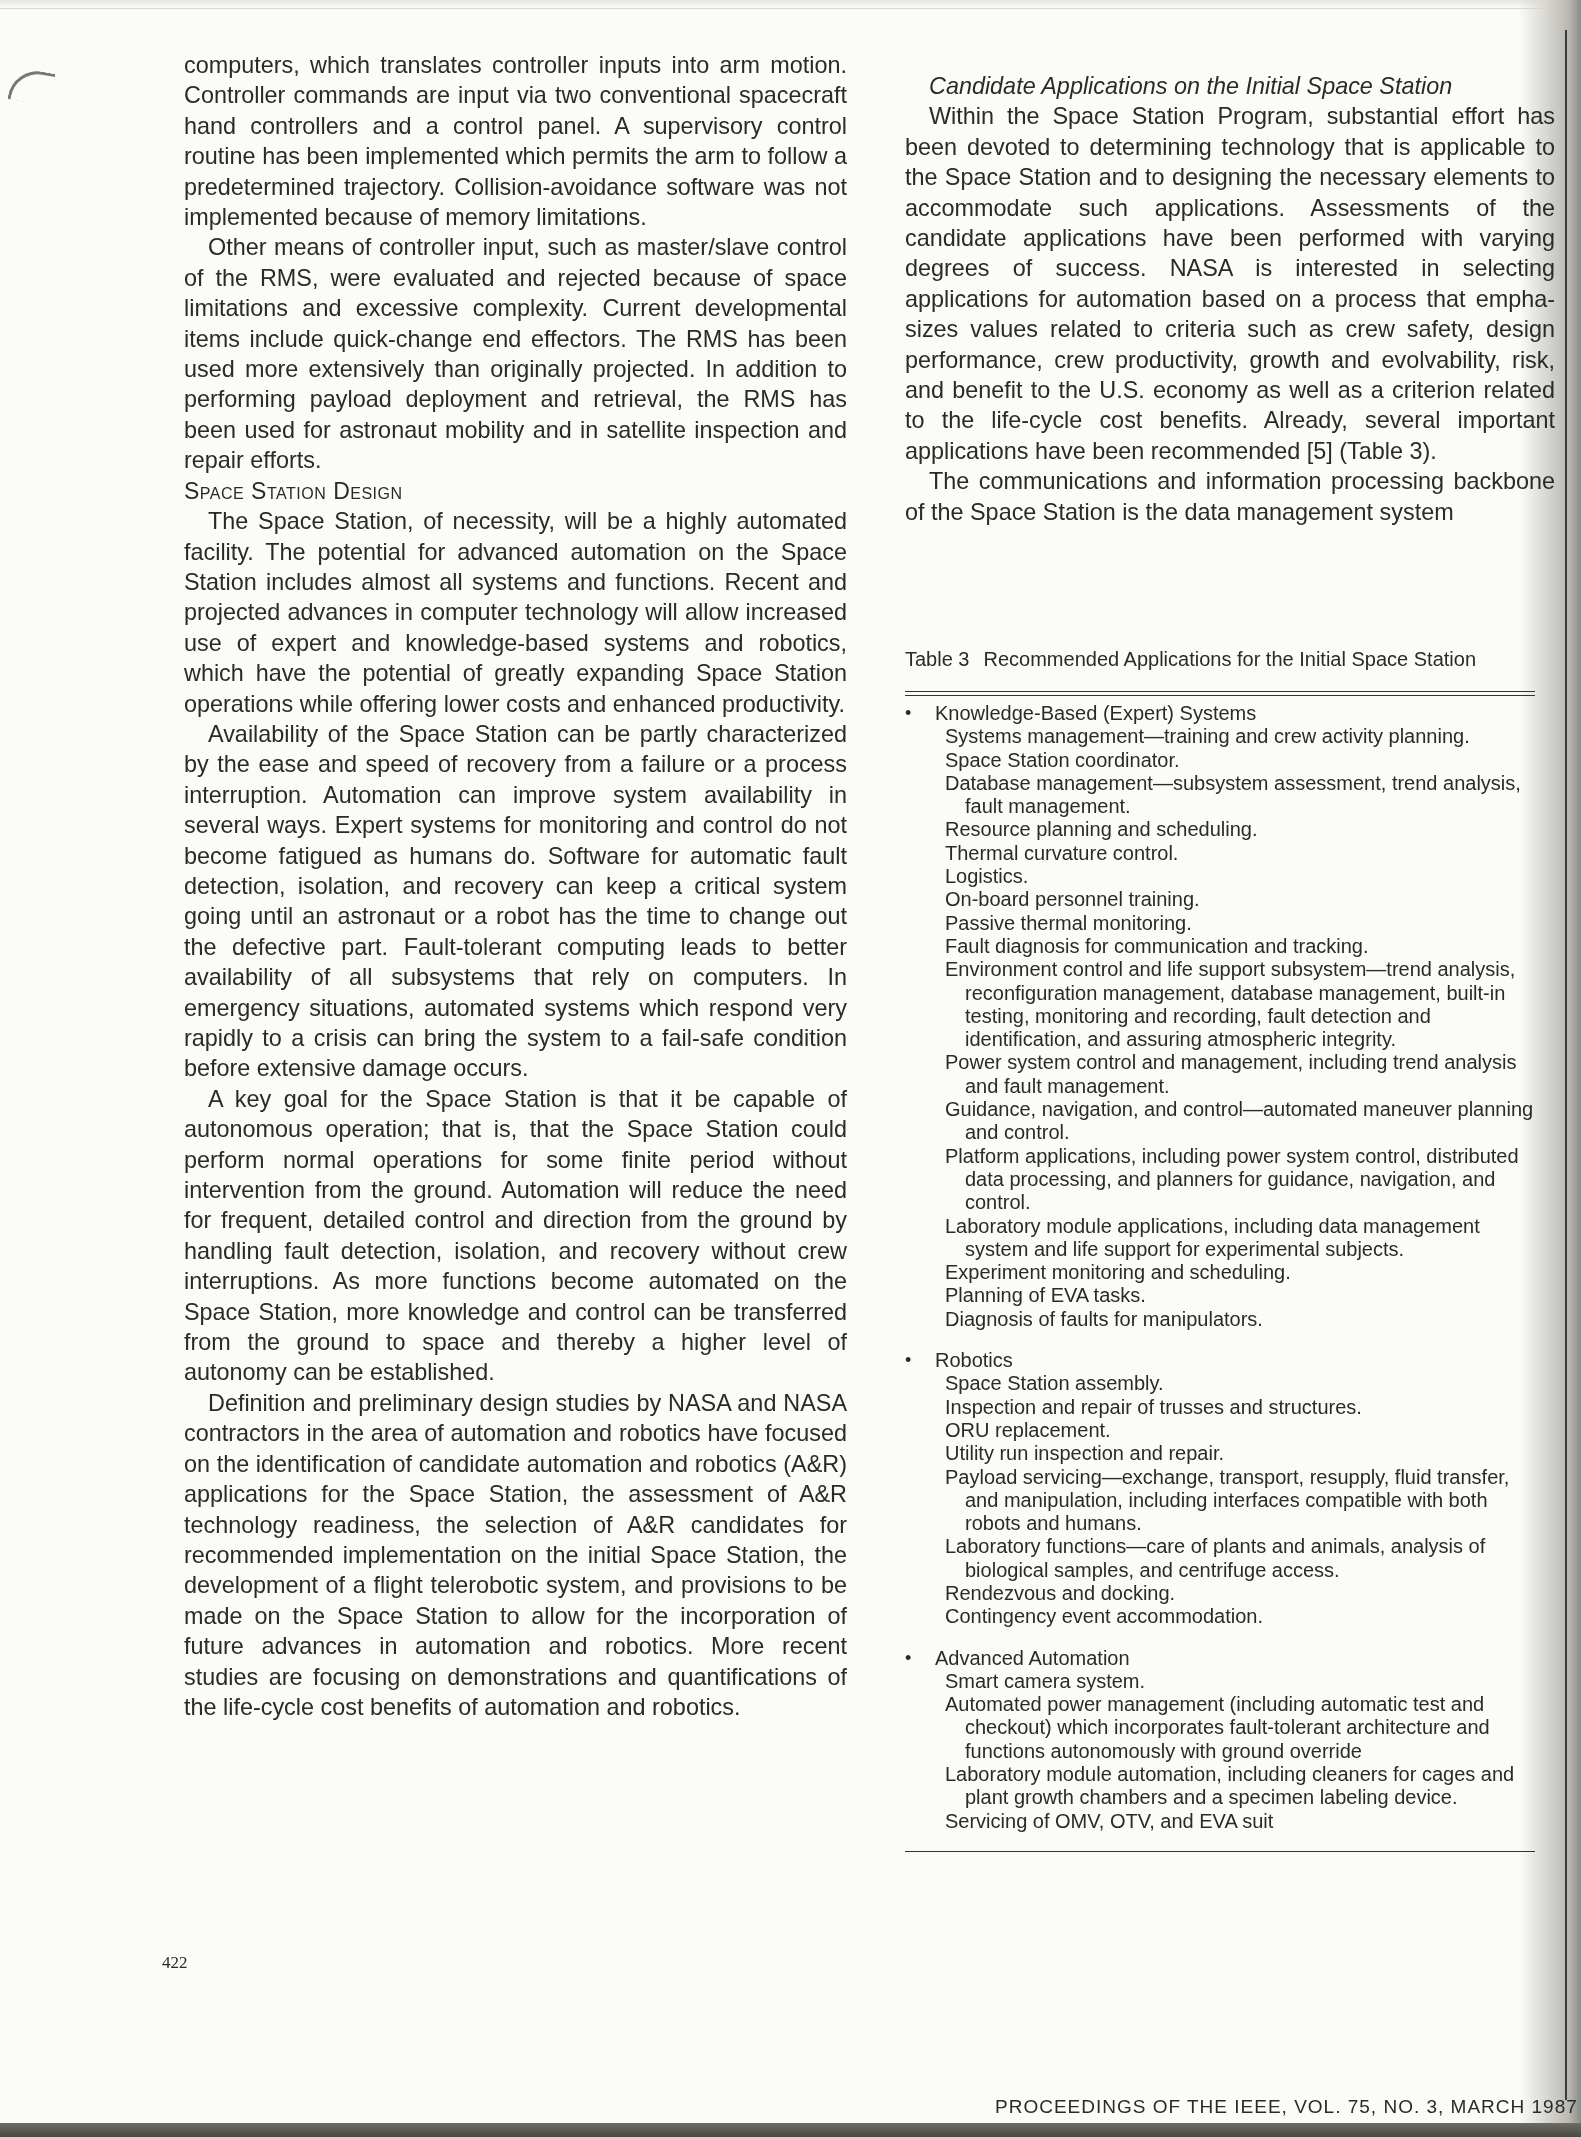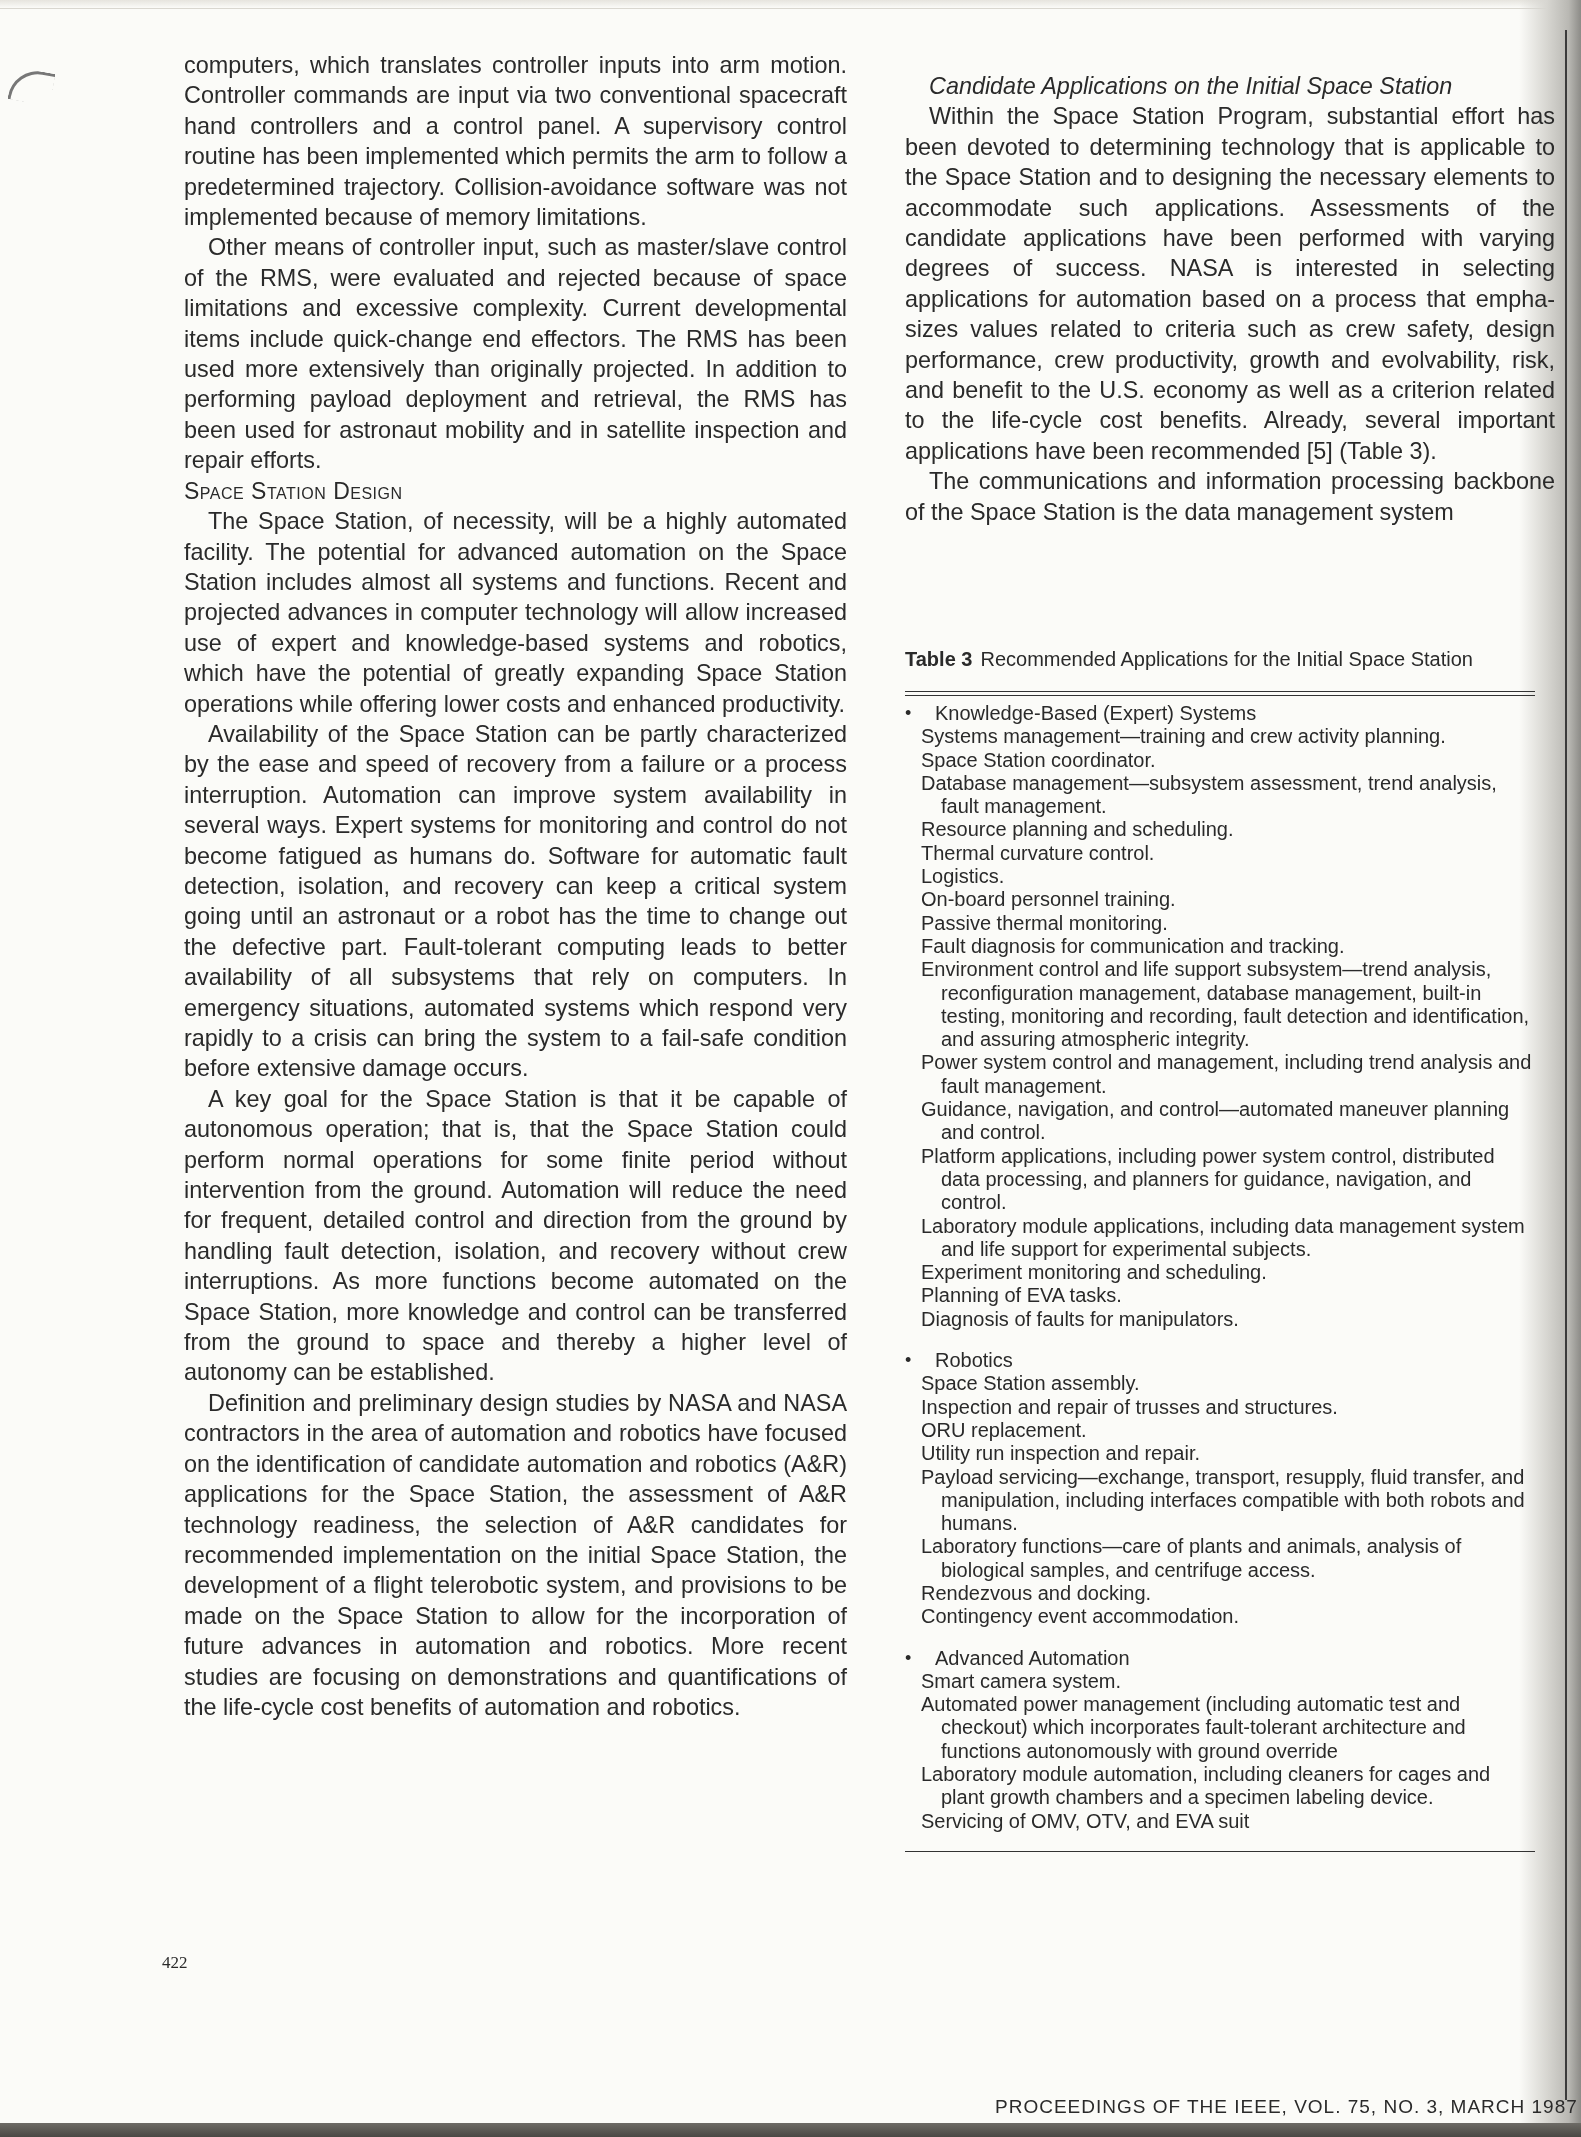--- a/index.html
+++ b/index.html
@@ -36,27 +36,27 @@
   .col-left { left: 178px; top: 50px; width: 663px; margin-left: 6px; }
   .col-right { left: 905px; top: 71px; width: 650px; }
   .col p { margin: 0; text-indent: 24px; hyphens: manual; }
   .section-head {
     font-size: 23px; letter-spacing: 0.5px; font-variant: small-caps;
     margin: 58px 0 26px 0; text-indent: 0 !important;
   }
   .italic-head { font-style: italic; font-size: 23.4px; margin: 0 0 12px 0; text-indent: 0; }
   .table-block { position: absolute; left: 905px; top: 647px; width: 630px; }
   .table-caption { font-size: 20px; line-height: 24px; margin-bottom: 20px; }
-  .table-caption b { font-weight: bold; margin-right: 8px; }
+  .table-caption b { font-weight: normal; margin-right: 14px; }
   .rule-double { border-top: 1.5px solid #333; border-bottom: 1.5px solid #333; height: 3px; margin-bottom: 6px; }
   .rule-single { border-top: 1.5px solid #333; margin-top: 6px; }
   .group { margin-bottom: 18px; font-size: 20px; line-height: 23.3px; }
   .group-head { display: flex; align-items: flex-start; }
   .bullet { width: 30px; flex: none; font-size: 18px; }
-  .items { margin: 0 0 0 16px; padding: 0; list-style: none; }
+  .items { margin: 0 0 0 40px; padding: 0; list-style: none; }
   .items li { padding-left: 20px; text-indent: -20px; }
   .footer-page { position: absolute; left: 162px; top: 1953px; font-family: Liberation Serif, serif; font-size: 17px; }
   .footer-journal { position: absolute; left: 995px; top: 2088px; font-size: 19px; letter-spacing: 1px; margin-top: 8px; }
 </style>
 </head>
 <body>
 
 <div class="top-edge"></div>
 <div class="margin-scribble"></div>
 <div class="binding-shadow"></div>

